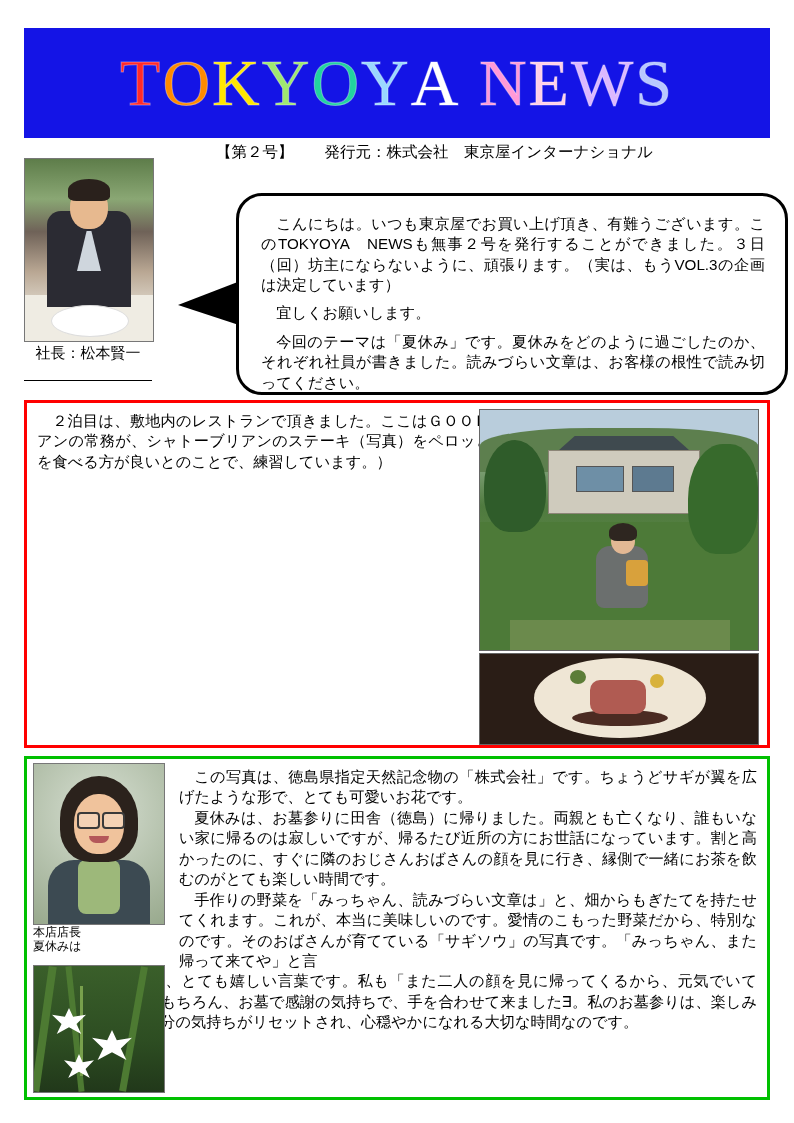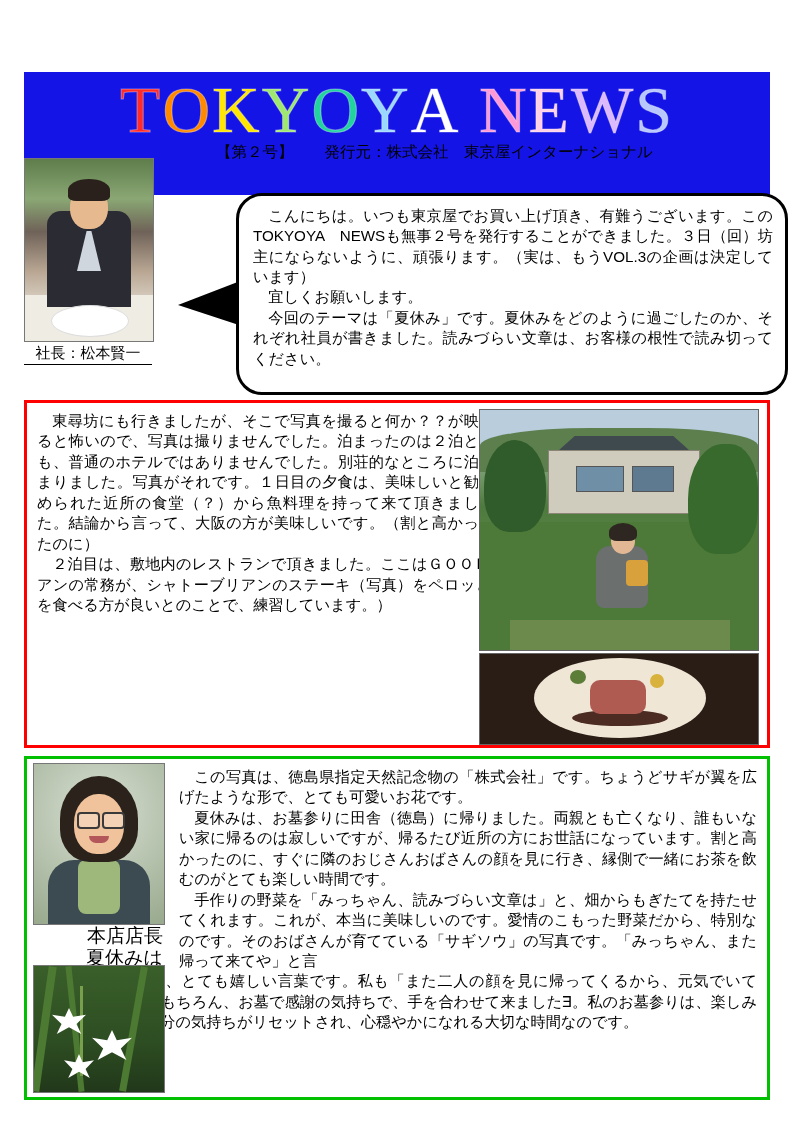--- a/index.html
+++ b/index.html
@@ -13,23 +13,23 @@
   .page{
     position:absolute;
     left:0;top:0;width:794px;height:1123px;
     box-sizing:border-box;
     padding:0;
   }
 
   
   .masthead{
     position:absolute;
-    left:24px;top:28px;width:746px;height:123px;
+    left:24px;top:28px;width:746px;height:110px;
     background:#1414e6;
-    display:flex;justify-content:center;margin-top:44px;
+    display:flex;align-items:center;justify-content:center;
   }
   .masthead-title{
     font-family:"Liberation Serif", serif;
     font-size:66px;
     letter-spacing:2px;
     white-space:nowrap;
     font-weight:400;
   }
   .masthead-title span{
     display:inline-block;
@@ -77,35 +77,35 @@
   }
   .pres-photo .plate{
     position:absolute;left:26px;bottom:4px;width:76px;height:30px;
     background:#fff;border-radius:50%;border:1px solid #ddd;
   }
   .pres-caption{
     position:absolute;left:24px;top:344px;width:128px;
     text-align:center;font-size:15px;
     font-family:"Liberation Sans", sans-serif;
     border-bottom:1.5px solid #000;
-    padding-bottom:1px;
+    padding-bottom:17px;
   }
 
   
   .balloon{
     position:absolute;
     left:236px;top:193px;width:552px;height:202px;
     background:#fff;
     border:3px solid #000;
     border-radius:26px;
     box-sizing:border-box;
     padding:10px 12px 6px 14px;
   }
   .balloon p{
-    margin:0;
+    margin:8px;
     font-family:"Liberation Sans", sans-serif;
     font-size:15.2px;
     line-height:1.34;
     letter-spacing:0px;
     text-align:justify;
   }
   .balloon p.indent{text-indent:1em;}
   .balloon-tail{
     position:absolute;left:178px;top:278px;width:70px;height:52px;
     background:#000;
@@ -212,21 +212,21 @@
   .gm-photo .bg{position:absolute;inset:0;background:radial-gradient(circle at 50% 30%,#d7dfd2,#98a98d);}
   .gm-photo .hair{position:absolute;left:26px;top:12px;width:78px;height:86px;background:#2b221c;border-radius:50% 50% 38% 38%;}
   .gm-photo .face{position:absolute;left:40px;top:30px;width:50px;height:60px;background:#f0c39c;border-radius:48% 48% 45% 45%;}
   .gm-photo .glass1{position:absolute;left:43px;top:48px;width:19px;height:13px;border:2px solid #3a3a3a;border-radius:4px;background:rgba(255,255,255,.25);}
   .gm-photo .glass2{position:absolute;left:68px;top:48px;width:19px;height:13px;border:2px solid #3a3a3a;border-radius:4px;background:rgba(255,255,255,.25);}
   .gm-photo .mouth{position:absolute;left:55px;top:72px;width:20px;height:7px;background:#b4575a;border-radius:0 0 10px 10px;}
   .gm-photo .body{position:absolute;left:14px;top:96px;width:102px;height:70px;background:#3c4a52;border-radius:26px 26px 0 0;}
   .gm-photo .scarf{position:absolute;left:44px;top:96px;width:42px;height:54px;background:#9db87a;border-radius:8px;}
   .gm-caption{
     position:absolute;left:6px;top:166px;width:130px;
-    text-align:right;font-size:19px;line-height:1.18;
+    text-align:left;font-size:12px;line-height:1.18;
     font-family:"Liberation Sans", sans-serif;
   }
   .flower-photo{
     position:absolute;left:6px;top:206px;width:130px;height:126px;
     border:1px solid #777;overflow:hidden;
     background:linear-gradient(to bottom,#3a5f2a 0%,#2d4d22 60%,#21381a 100%);
   }
   .flower-photo .leaf{position:absolute;background:#4d7a32;}
   .flower-photo .l1{left:6px;top:0;width:8px;height:126px;transform:rotate(8deg);}
   .flower-photo .l2{left:38px;top:0;width:6px;height:126px;transform:rotate(-6deg);}
@@ -286,21 +286,20 @@
       <div class="person-hair"></div>
     </div>
     <div class="red-dish">
       <div class="plate"></div>
       <div class="sauce"></div>
       <div class="meat"></div>
       <div class="garnish"></div>
       <div class="garnish2"></div>
     </div>
     <div class="red-text-top">
-      <p>東尋坊にも行きましたが、そこで写真を撮ると何か？？が映ると怖いので、写真は撮りませんでした。泊まったのは２泊とも、普通のホテルではありませんでした。別荘的なところに泊まりました。写真がそれです。１日目の夕食は、美味しいと勧められた近所の食堂（？）から魚料理を持って来て頂きました。結論から言って、大阪の方が美味しいです。（割と高かったのに）</p>
     </div>
     <div class="red-text-bottom">
       <p>２泊目は、敷地内のレストランで頂きました。ここはＧＯＯＤでした。なんと驚いたことにベジタリアンの常務が、シャトーブリアンのステーキ（写真）をペロッと平らげました。（年を重ねると、お肉を食べる方が良いとのことで、練習しています。）</p>
     </div>
   </div>
 
   <div class="article-green">
     <div class="gm-photo">
       <div class="bg"></div>
       <div class="body"></div>

